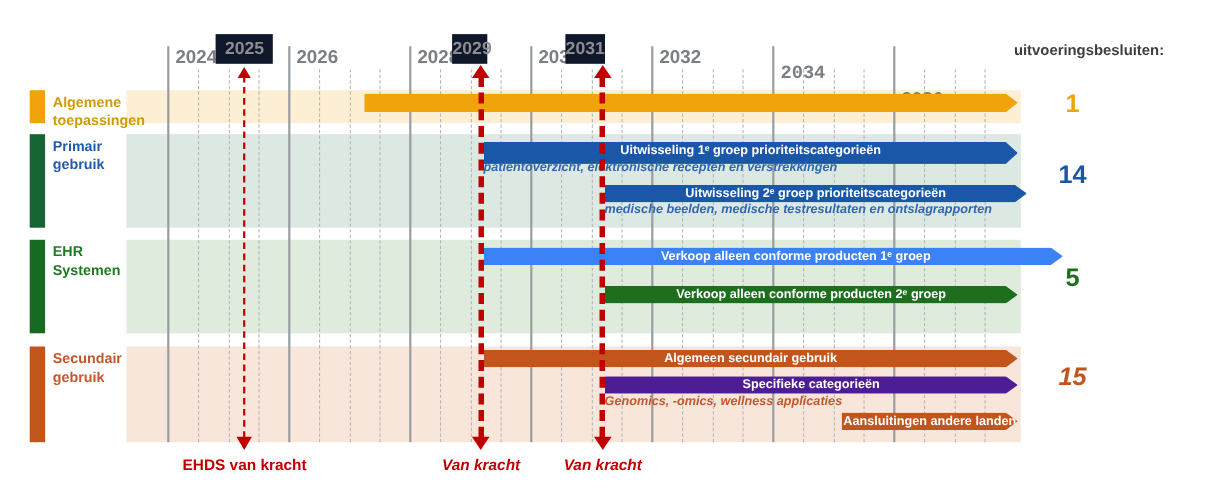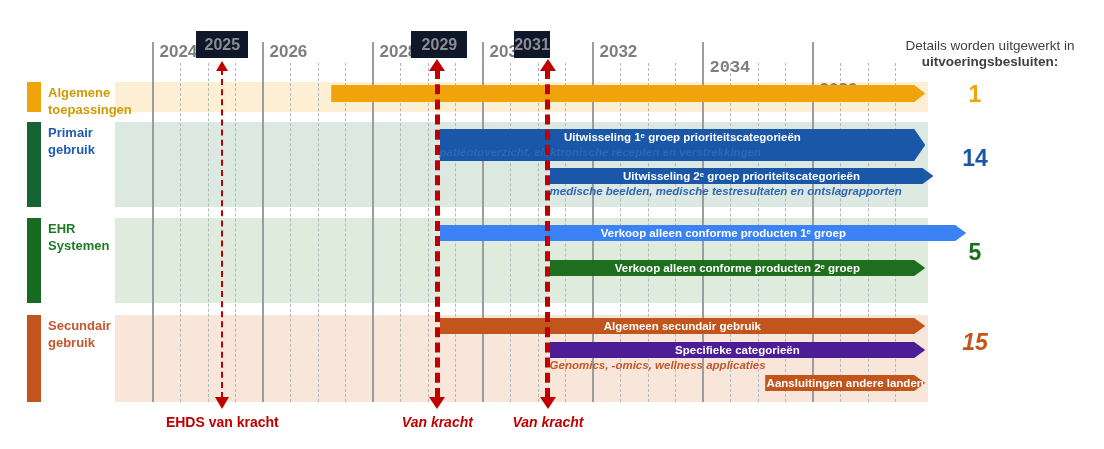--- a/index.html
+++ b/index.html
@@ -25,21 +25,20 @@
   .hl-box{background:#0f172a;color:#8c8c91;font-size:16px;font-weight:bold;
           text-align:center;line-height:27px;z-index:6;}
   .ms-label{color:#c00000;font-size:14px;font-weight:bold;text-align:center;z-index:6;white-space:nowrap;}
   .count{font-size:23px;font-weight:bold;text-align:center;z-index:3;}
 </style>
 </head>
 <body>
 
 <div class="stage">
   <div class="hdr">
-    <div>Details worden uitgewerkt in</div>
     <div class="b">uitvoeringsbesluiten:</div>
   </div>
   <div id="chart" class="abs" style="left:0;top:0;width:1104px;height:449px;">
       <div class="abs rowbg" style="left: 115px; top: 82px; width: 813px; height: 30px; background: rgb(252, 239, 212);"></div>
       <div class="abs swatch" style="left: 27px; top: 82px; width: 14px; height: 30px; background: rgb(240, 163, 10);"></div>
       <div class="abs rowlabel" style="left: 48px; top: 85px; width: 95px; color: rgb(208, 154, 0);">
         <div>Algemene</div>
         <div>toepassingen</div>
       </div>
       <div class="abs count" style="left: 940px; top: 81px; width: 70px; color: rgb(240, 163, 10);">1</div>
@@ -93,36 +92,36 @@
       <div class="abs grid-dashed" style="left: 620px; top: 63px; height: 339px;"></div>
       <div class="abs grid-dashed" style="left: 647.5px; top: 63px; height: 339px;"></div>
       <div class="abs grid-dashed" style="left: 675px; top: 63px; height: 339px;"></div>
       <div class="abs grid-dashed" style="left: 730px; top: 63px; height: 339px;"></div>
       <div class="abs grid-dashed" style="left: 757.5px; top: 63px; height: 339px;"></div>
       <div class="abs grid-dashed" style="left: 785px; top: 63px; height: 339px;"></div>
       <div class="abs grid-dashed" style="left: 840px; top: 63px; height: 339px;"></div>
       <div class="abs grid-dashed" style="left: 867.5px; top: 63px; height: 339px;"></div>
       <div class="abs grid-dashed" style="left: 895px; top: 63px; height: 339px;"></div>
       <div class="abs bar" style="left: 331.25px; top: 85px; width: 594px; height: 17px; background: rgb(240, 163, 10); line-height: 17px; padding-right: 0px;"></div>
-      <div class="abs bar" style="left: 439.6px; top: 129px; width: 485.65px; height: 32px; background: rgb(26, 87, 168); line-height: 16px; padding-right: 0px;"><span>Uitwisseling 1ᵉ groep prioriteitscategorieën</span></div>
+      <div class="abs bar" style="left: 439.6px; top: 129px; width: 485.65px; height: 20px; background: rgb(26, 87, 168); line-height: 16px; padding-right: 0px;"><span>Uitwisseling 1ᵉ groep prioriteitscategorieën</span></div>
       <div class="abs sub" style="left: 439.6px; top: 146px; width: 475.65px; color: rgb(47, 102, 181);">patiëntoverzicht, elektronische recepten en verstrekkingen</div>
       <div class="abs bar" style="left: 549.6px; top: 168px; width: 383.9px; height: 16px; background: rgb(26, 87, 168); line-height: 16px; padding-right: 0px;"><span>Uitwisseling 2ᵉ groep prioriteitscategorieën</span></div>
       <div class="abs sub" style="left: 549.6px; top: 185px; width: 373.9px; color: rgb(47, 102, 181);">medische beelden, medische testresultaten en ontslagrapporten</div>
       <div class="abs bar" style="left: 439.6px; top: 225px; width: 485.65px; height: 16px; background: #3b82f6; line-height: 16px; padding-right: 0px; padding-left: 41px;"><span>Verkoop alleen conforme producten 1ᵉ groep</span></div>
       <div class="abs bar" style="left: 549.6px; top: 260px; width: 375.65px; height: 16px; background: rgb(29, 110, 29); line-height: 16px; padding-right: 0px;"><span>Verkoop alleen conforme producten 2ᵉ groep</span></div>
       <div class="abs bar" style="left: 439.6px; top: 318px; width: 485.65px; height: 16px; background: rgb(194, 85, 28); line-height: 16px; padding-right: 0px;"><span>Algemeen secundair gebruik</span></div>
       <div class="abs bar" style="left: 549.6px; top: 342px; width: 375.65px; height: 16px; background: #4c1d95; line-height: 16px; padding-right: 0px;"><span>Specifieke categorieën</span></div>
       <div class="abs sub" style="left: 549.6px; top: 359px; width: 365.65px; color: rgb(196, 87, 43);">Genomics, -omics, wellness applicaties</div>
       <div class="abs bar" style="left: 765.2px; top: 375px; width: 160.05px; height: 16px; background: rgb(194, 85, 28); line-height: 16px; padding-right: 0px;"><span>Aansluitingen andere landen</span></div>
       <div class="abs hl-box" style="left: 196.35px; top: 31px; width: 52px; height: 27px;">2025</div>
       <div class="abs tri" style="left: 216.35px; top: 61px; border-left: 6px solid transparent; border-right: 6px solid transparent; border-bottom: 10px solid rgb(192, 0, 0);"></div>
       <div class="abs ms-line thin" style="left: 221.35px; top: 69px; height: 329px;"></div>
       <div class="abs tri" style="left: 215.35px; top: 397px; border-left: 7px solid transparent; border-right: 7px solid transparent; border-top: 12px solid rgb(192, 0, 0);"></div>
       <div class="abs ms-label" style="left: 132.35px; top: 414px; width: 180px; font-style: normal;">EHDS van kracht</div>
-      <div class="abs hl-box" style="left: 411.4px; top: 31px; width: 56px; height: 27px;">2029</div>
+      <div class="abs hl-box" style="left: 411.4px; top: 31px; width: 32px; height: 27px;">2029</div>
       <div class="abs tri" style="left: 429.4px; top: 59px; border-left: 8px solid transparent; border-right: 8px solid transparent; border-bottom: 12px solid rgb(192, 0, 0);"></div>
       <div class="abs ms-line thick" style="left: 434.9px; top: 69px; height: 329px;"></div>
       <div class="abs tri" style="left: 429.4px; top: 397px; border-left: 8px solid transparent; border-right: 8px solid transparent; border-top: 12px solid rgb(192, 0, 0);"></div>
       <div class="abs ms-label" style="left: 347.4px; top: 414px; width: 180px; font-style: italic;">Van kracht</div>
       <div class="abs hl-box" style="left: 514px; top: 31px; width: 36px; height: 27px;">2031</div>
       <div class="abs tri" style="left: 539.95px; top: 59px; border-left: 8px solid transparent; border-right: 8px solid transparent; border-bottom: 12px solid rgb(192, 0, 0);"></div>
       <div class="abs ms-line thick" style="left: 545.45px; top: 69px; height: 329px;"></div>
       <div class="abs tri" style="left: 539.95px; top: 397px; border-left: 8px solid transparent; border-right: 8px solid transparent; border-top: 12px solid rgb(192, 0, 0);"></div>
       <div class="abs ms-label" style="left: 457.95px; top: 414px; width: 180px; font-style: italic;">Van kracht</div>
     </div>

